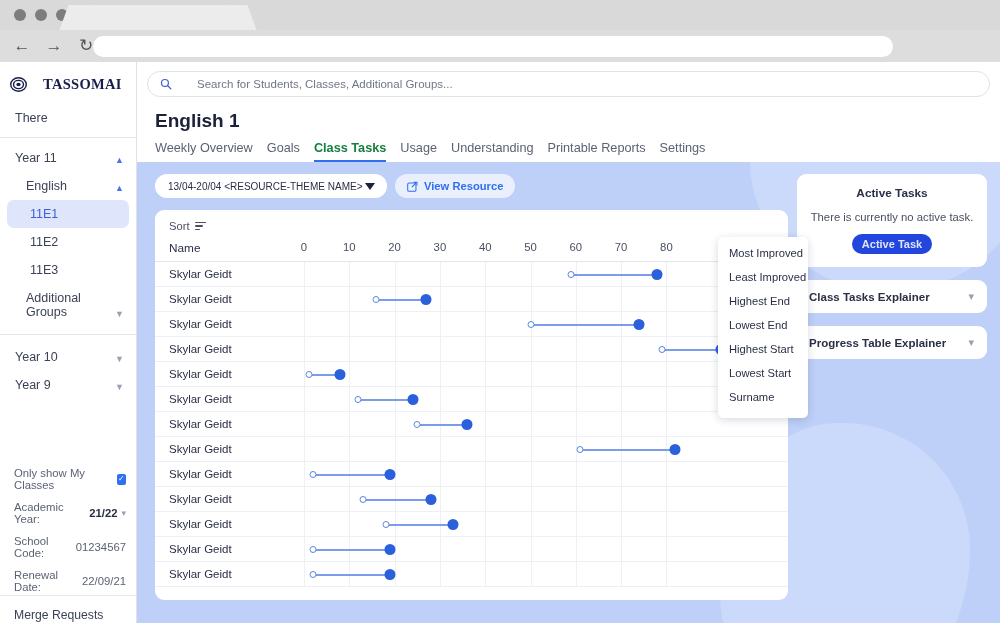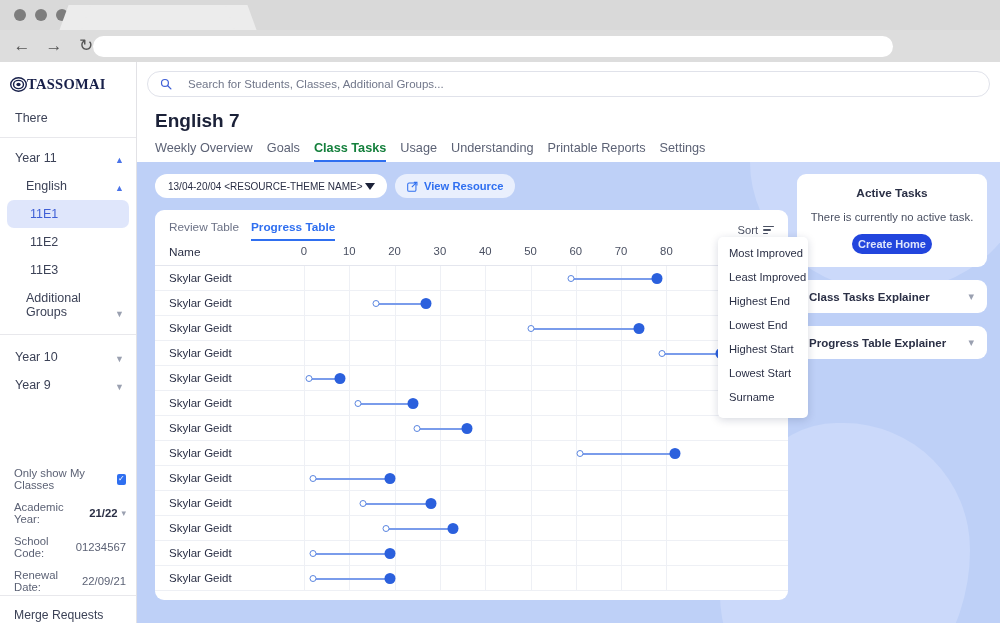--- a/index.html
+++ b/index.html
@@ -38,21 +38,21 @@
   .url-bar {
     position: absolute; left: 93px; top: 36px; width: 800px; height: 21px;
     background: #ffffff; border-radius: 11px;
   }
 
   
   .sidebar {
     position: absolute; left: 0; top: 62px; width: 137px; height: 561px;
     background: #ffffff; border-right: 1px solid #e2e2e6;
   }
-  .logo { display: flex; align-items: center; gap: 0; padding: 14px 0 0 10px; }
+  .logo { display: flex; align-items: center; gap: 16px; padding: 14px 0 0 10px; }
   .logo-mark { width: 17px; height: 17px; flex: none; }
   .logo-text {
     font-size: 14.5px; font-weight: 700; color: #18204a; letter-spacing: .3px;
     font-family: "Liberation Serif", serif;
   }
   .sb-home {
     font-size: 12.5px; color: #3c4257; padding: 18px 0 12px 15px;
     border-bottom: 1px solid #e8e8ec;
   }
   .sb-group { padding-top: 6px; }
@@ -86,21 +86,21 @@
   .sb-links .lrow { font-size: 12.2px; color: #3c4257; padding: 5px 0 5px 14px; }
 
   
   .topbar {
     position: absolute; left: 137px; top: 62px; width: 863px; height: 43px;
     background: #ffffff;
   }
   .search {
     position: absolute; left: 10px; top: 9px; width: 843px; height: 26px;
     background: #fff; border: 1px solid #e0e2ea; border-radius: 13px;
-    display: flex; align-items: center; gap: 16px; padding-left: 12px;
+    display: flex; align-items: center; gap: 25px; padding-left: 12px;
   }
   .search .ph { font-size: 11.5px; color: #71778a; }
 
   
   .pagehead {
     position: absolute; left: 137px; top: 105px; width: 863px; height: 57px;
     background: #ffffff;
   }
   .ptitle { font-size: 19px; font-weight: 700; color: #1b2138; padding: 5px 0 0 18px; }
   .tabs { display: flex; gap: 14px; padding: 9px 6px 0 18px; text-align: center; }
@@ -301,21 +301,21 @@
     <div class="search">
       <svg width="12" height="12" viewBox="0 0 16 16">
         <circle cx="6.6" cy="6.6" r="4.6" fill="none" stroke="#3f5fd6" stroke-width="1.6"></circle>
         <line x1="10" y1="10" x2="14.5" y2="14.5" stroke="#3f5fd6" stroke-width="1.8" stroke-linecap="round"></line>
       </svg>
       <span class="ph">Search for Students, Classes, Additional Groups...</span>
     </div>
   </div>
 
   <div class="pagehead">
-    <div class="ptitle">English 7</div>
+    <div class="ptitle">English 1</div>
     <div class="tabs">
       <div class="t"><span>Weekly Overview</span></div>
       <div class="t"><span>Goals</span></div>
       <div class="t sel"><span>Class Tasks</span></div>
       <div class="t"><span>Usage</span></div>
       <div class="t"><span>Understanding</span></div>
       <div class="t"><span>Printable Reports</span></div>
       <div class="t"><span>Settings</span></div>
     </div>
   </div>
@@ -334,24 +334,20 @@
           <rect x="1" y="3" width="12" height="12" rx="2" fill="none" stroke="#2f6ff0" stroke-width="1.5"></rect>
           <line x1="7" y1="9" x2="14" y2="2" stroke="#2f6ff0" stroke-width="1.5"></line>
           <polyline points="10,2 14.5,2 14.5,6.5" fill="none" stroke="#2f6ff0" stroke-width="1.5"></polyline>
         </svg>
         <span>View Resource</span>
       </div>
     </div>
 
     <div class="card">
       <div class="card-head">
-        <div class="subtabs">
-          <div class="st"><span>Review Table</span></div>
-          <div class="st sel"><span>Progress Table</span></div>
-        </div>
         <div class="sortbox">
           <span>Sort</span>
           <span class="sorticon">
               <i></i>
               <i></i>
               <i></i>
             </span>
         </div>
       </div>
 
@@ -557,21 +553,21 @@
             <span class="dot-end" style="left: 235.07px;"></span>
           </div>
         </div>
     </div>
 
     <div class="rcol">
       <div class="rcard active-card">
         <div class="active-title">Active Tasks</div>
         <div class="active-msg">There is currently no active task.</div>
         <div class="create-btn">
-          <span>Create Home</span>
+          <span>Active Task</span>
         </div>
       </div>
       <div class="rcard exp-card">
         <span class="exp-title">Class Tasks Explainer</span>
         <span class="exp-chev">▾</span>
       </div>
       <div class="rcard exp-card">
         <span class="exp-title">Progress Table Explainer</span>
         <span class="exp-chev">▾</span>
       </div>

